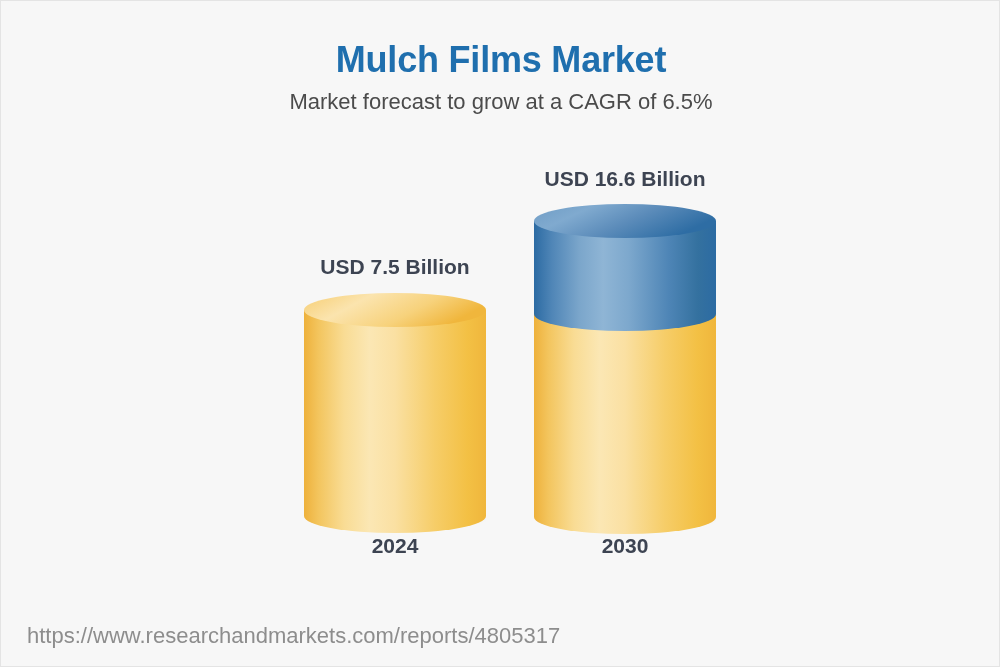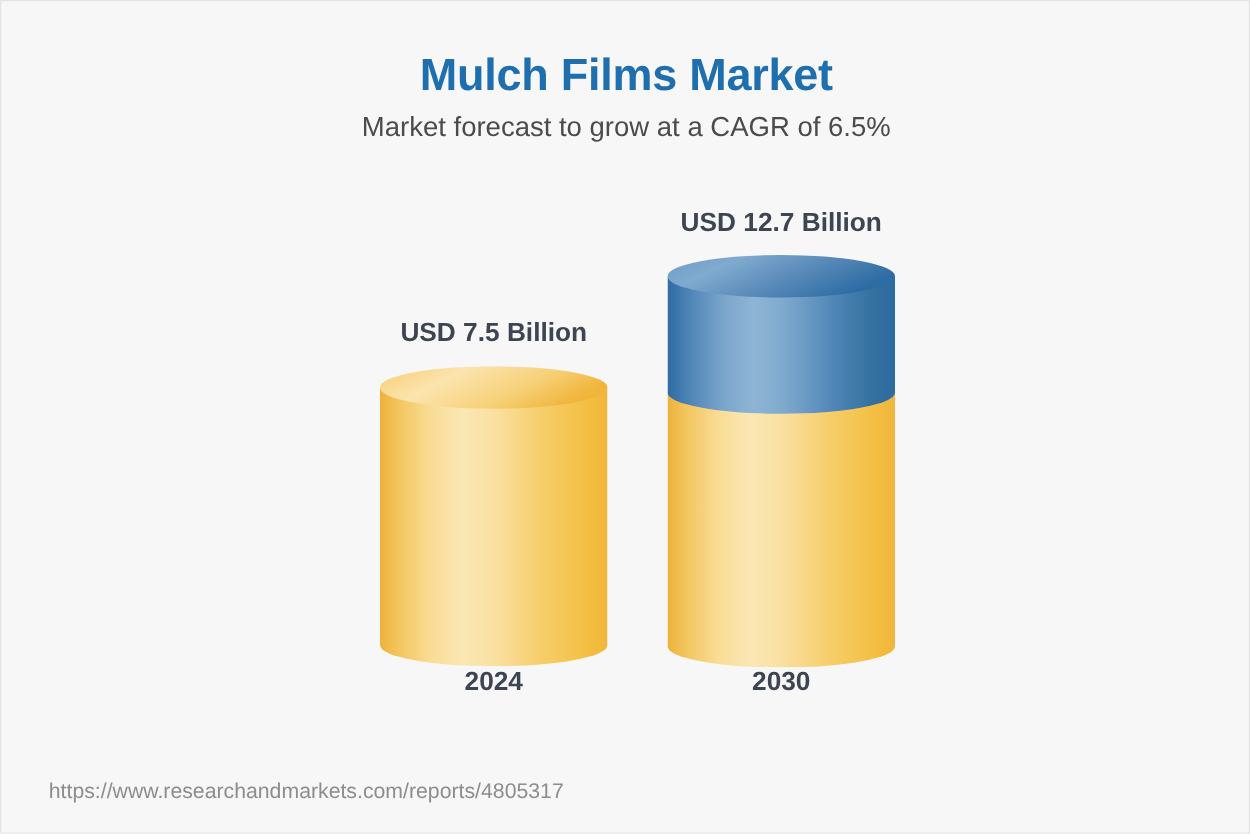--- a/index.html
+++ b/index.html
@@ -82,23 +82,23 @@
     left: 0;
   }
 
   .cylinder {
     position: absolute;
   }
 
   
   #source-url {
     position: absolute;
-    left: 38px;
+    left: 26px;
     top: 622px;
-    font-size: 17px;
+    font-size: 22px;
     color: #8d8d8d;
     letter-spacing: 0px;
   }
 
   #brand-logo {
     position: absolute;
     right: 16px;
     top: 600px;
     text-align: right;
   }
@@ -165,21 +165,21 @@
         <path d="M0,17 L0,223 A91,17 0 0 0 182,223 L182,17 Z" fill="url(#yellowBody1)"></path>
 
         <ellipse cx="91" cy="17" rx="91" ry="17" fill="url(#yellowTop1)"></ellipse>
       </svg>
 
       <div class="cat-label" style="top:533px;">2024</div>
     </div>
 
     <div class="bar-group" style="left:533px; width:182px; height:600px;">
 
-      <div class="value-label" style="top:166px;">USD 12.7 Billion</div>
+      <div class="value-label" style="top:166px;">USD 16.6 Billion</div>
 
       <svg class="cylinder" width="182" height="330" viewBox="0 0 182 330" style="left:0px; top:203px;" preserveAspectRatio="none">
         <defs>
           <linearGradient id="blueBody2" x1="0" y1="0" x2="1" y2="0">
             <stop offset="0%" stop-color="#2c6ba3"></stop>
             <stop offset="10%" stop-color="#5086b7"></stop>
             <stop offset="25%" stop-color="#7ba6cb"></stop>
             <stop offset="38%" stop-color="#8fb5d5"></stop>
             <stop offset="52%" stop-color="#7da8cd"></stop>
             <stop offset="74%" stop-color="#4e85b6"></stop>

